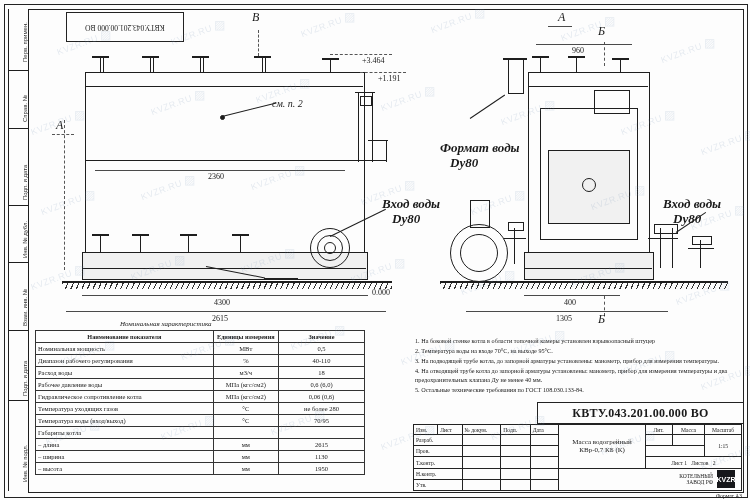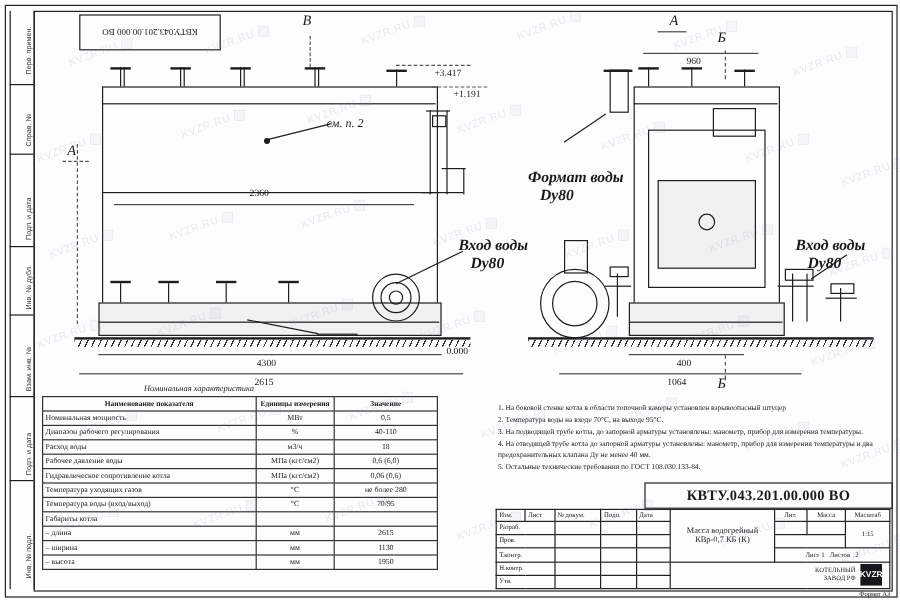--- a/index.html
+++ b/index.html
@@ -131,30 +131,30 @@
     </div>
 
     <div class="dashv" style="left:64px;top:120px;height:150px;"></div>
     <div class="dash" style="left:52px;top:134px;width:22px;"></div>
     <span class="lbl-letter" style="left:56px;top:118px;">А</span>
 
     <div class="dashv" style="left:258px;top:30px;height:26px;"></div>
     <span class="lbl-letter" style="left:252px;top:10px;">В</span>
 
     <div class="ln lnh thin" style="left:95px;top:170px;width:250px;"></div>
-    <span class="txt" style="left:208px;top:144px;">2360</span>
+    <span class="txt" style="left:208px;top:160px;">2360</span>
 
     <div class="ln lnh thin" style="left:82px;top:295px;width:286px;"></div>
     <span class="txt" style="left:214px;top:286px;">4300</span>
 
     <div class="ln lnh thin" style="left:66px;top:311px;width:320px;"></div>
     <span class="txt" style="left:212px;top:302px;">2615</span>
 
     <div class="dash" style="left:330px;top:54px;width:62px;"></div>
-    <span class="txt" style="left:362px;top:44px;">+3.417</span>
+    <span class="txt" style="left:362px;top:44px;">+3.464</span>
     <div class="dash" style="left:360px;top:72px;width:46px;"></div>
     <span class="txt" style="left:378px;top:62px;">+1.191</span>
     <span class="txt" style="left:372px;top:276px;">0.000</span>
 
     <div class="ln" style="left:222px;top:116px;width:56px;height:1px;transform:rotate(-14deg);transform-origin:left center;"></div>
     <div class="circ" style="left:220px;top:115px;width:3px;height:3px;background:#1e1e1e;"></div>
     <span class="tit" style="left:272px;top:98px;">см. п. 2</span>
 
     <div class="ln" style="left:330px;top:236px;width:62px;height:1px;transform:rotate(-26deg);transform-origin:left center;"></div>
     <span class="big" style="position:absolute;left:382px;top:196px;">Вход воды</span>
@@ -223,21 +223,21 @@
     <div class="dashv" style="left:604px;top:296px;height:20px;"></div>
     <span class="lbl-letter" style="left:598px;top:312px;">Б</span>
 
     <div class="ln lnh thin" style="left:536px;top:44px;width:96px;"></div>
     <span class="txt" style="left:572px;top:34px;">960</span>
 
     <div class="ln lnh thin" style="left:524px;top:295px;width:96px;"></div>
     <span class="txt" style="left:564px;top:286px;">400</span>
 
     <div class="ln lnh thin" style="left:466px;top:311px;width:202px;"></div>
-    <span class="txt" style="left:556px;top:302px;">1064</span>
+    <span class="txt" style="left:556px;top:302px;">1305</span>
   </div>
 
   <span class="spec-cap">Номинальная характеристика</span>
   <table class="spec">
     <thead>
       <tr>
         <th class="nm hd">Наименование показателя</th>
         <th class="un hd">Единицы измерения</th>
         <th class="vl hd">Значение</th>
       </tr>

